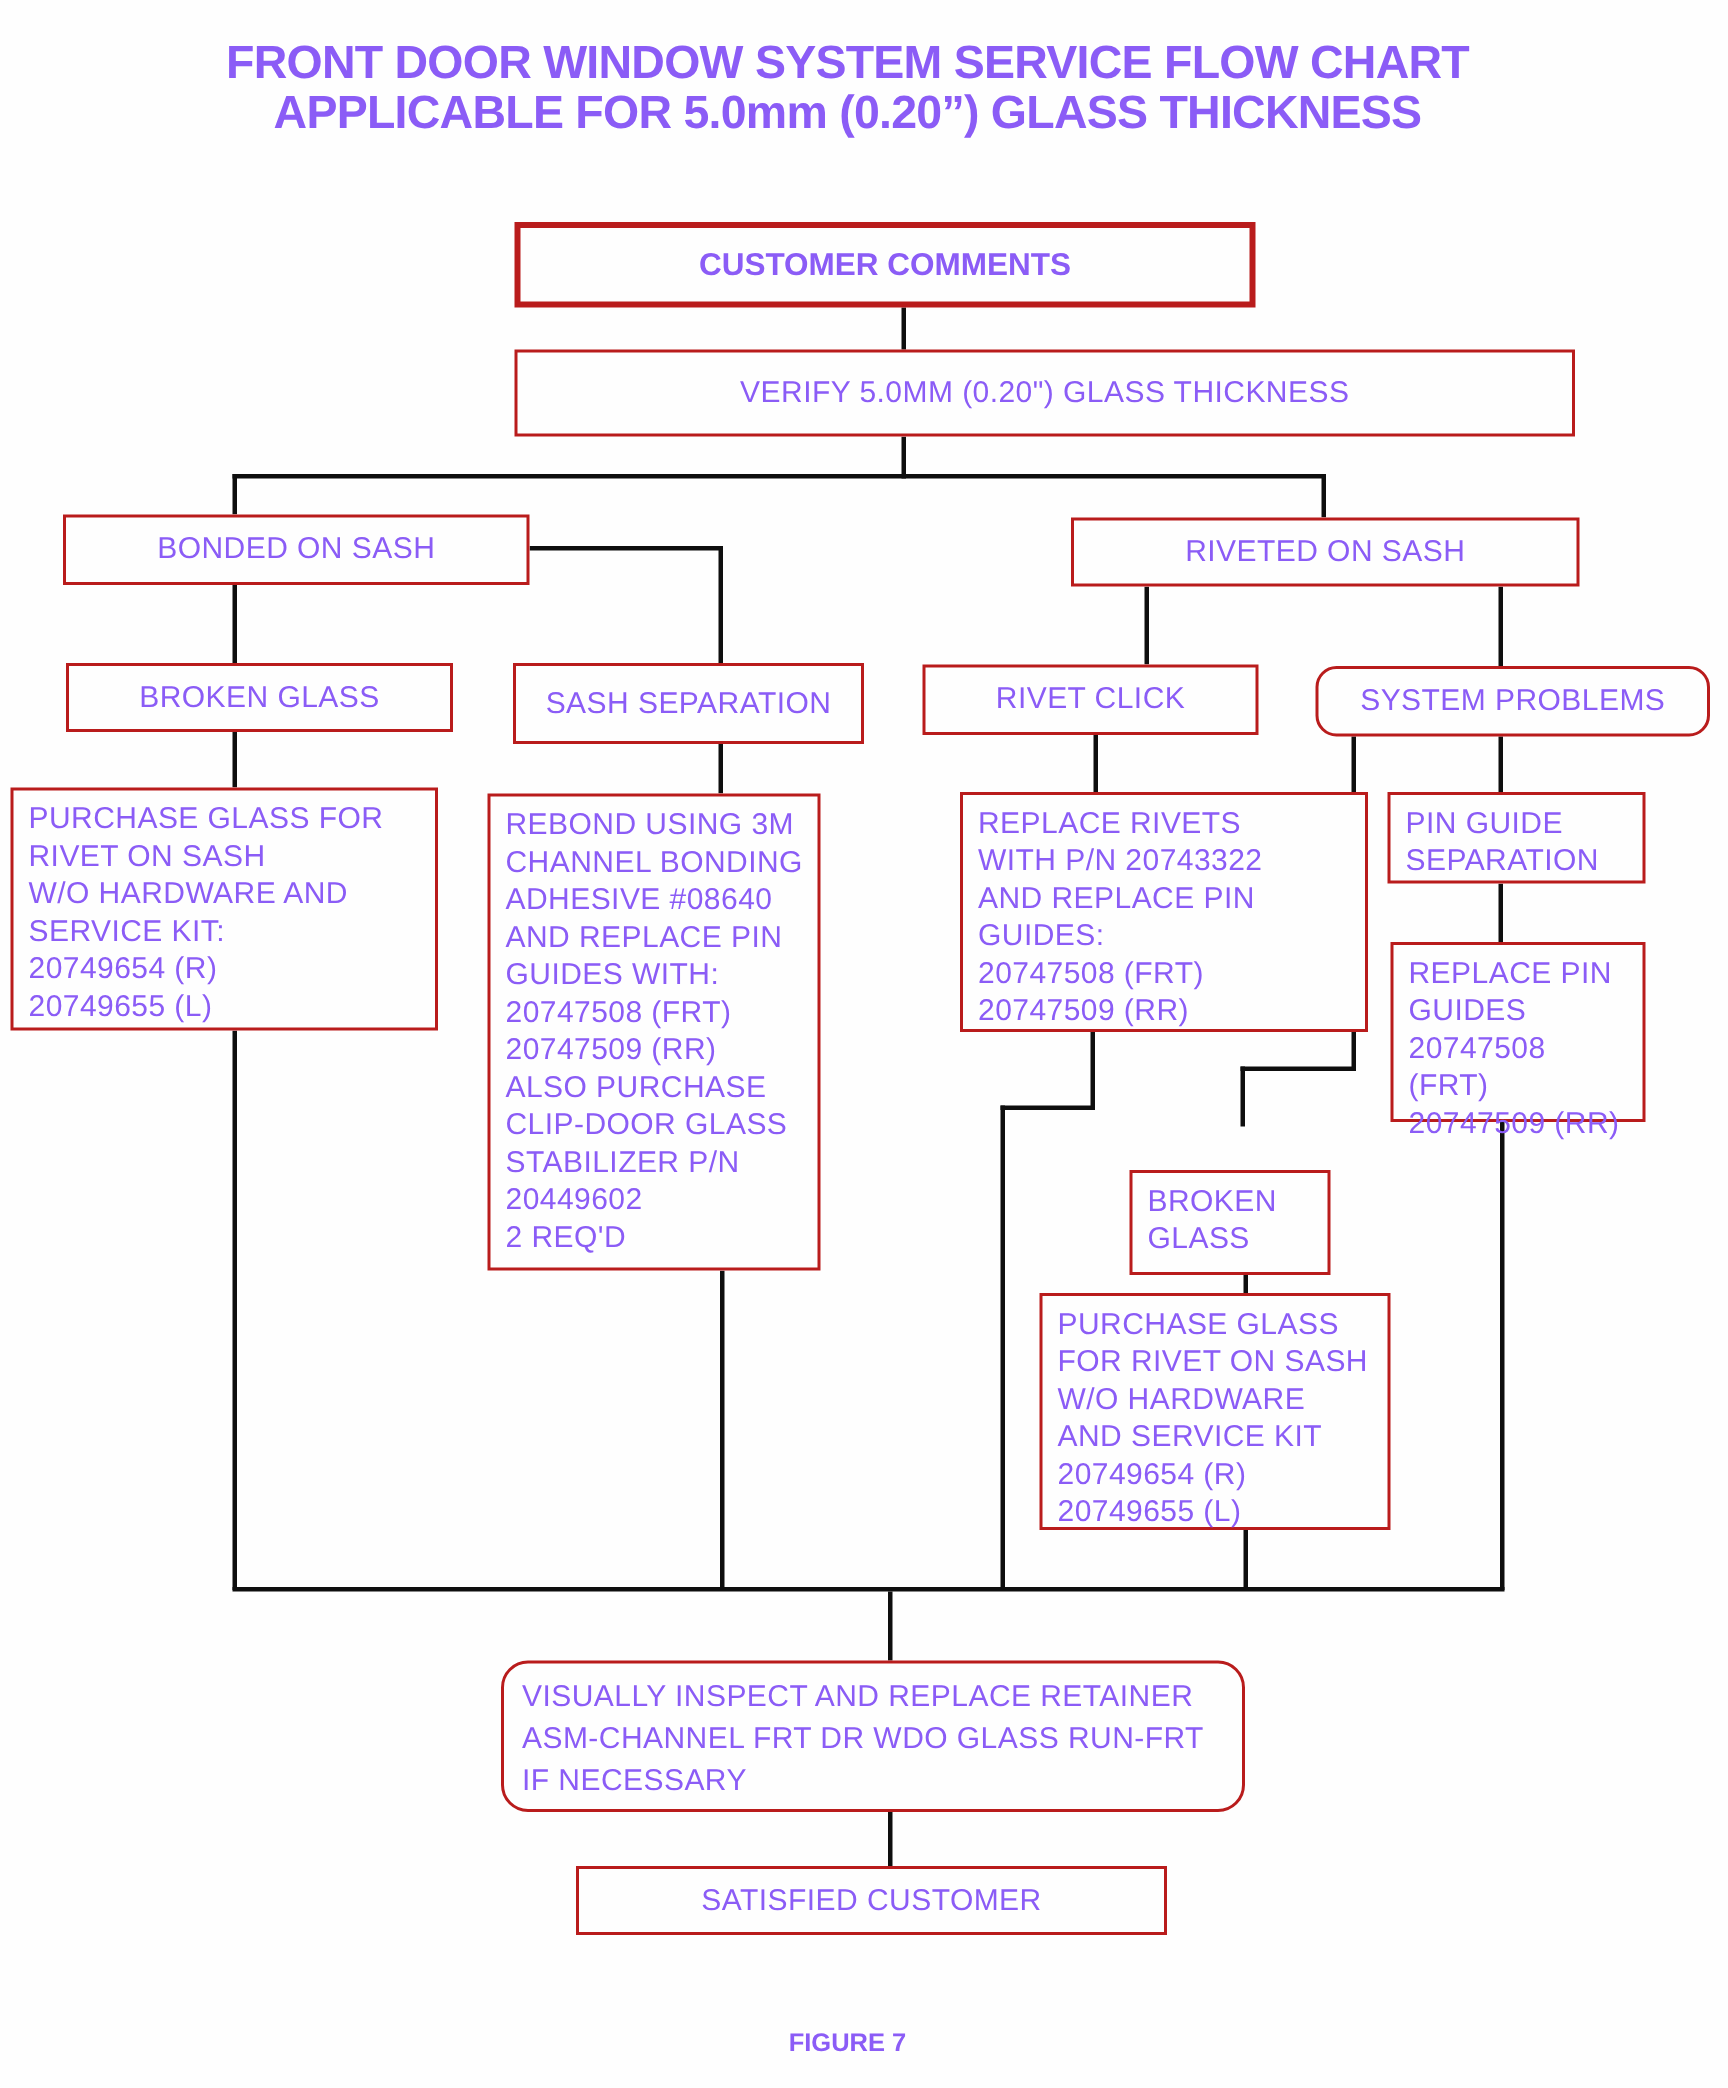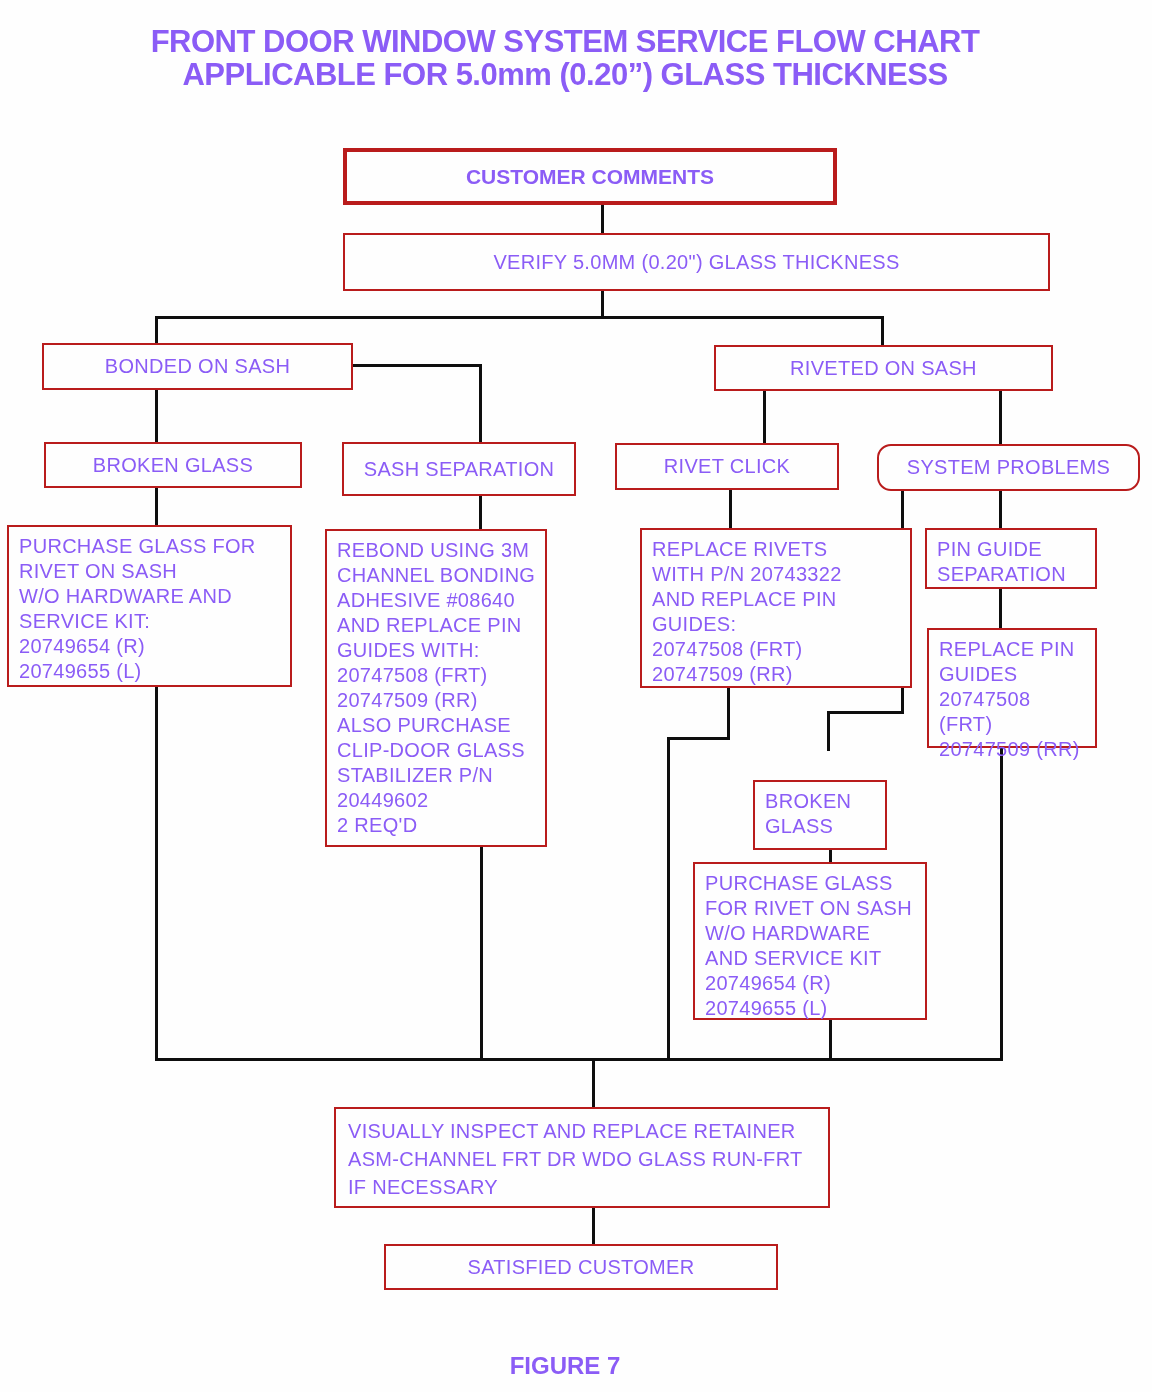--- a/index.html
+++ b/index.html
@@ -60,21 +60,21 @@
     position: absolute;
     background: #0e0e0e;
     z-index: 1;
   }
   .figcap {
     position: absolute;
     left: 0;
     width: 1130px;
     text-align: center;
     font-weight: bold;
-    font-size: 24px;
+    font-size: 17px;
   }
 </style>
 </head>
 <body>
 
 <div id="page">
 
   <div class="title" style="top:24px;">FRONT DOOR WINDOW SYSTEM SERVICE FLOW CHART</div>
   <div class="title" style="top:57px;">APPLICABLE FOR 5.0mm (0.20”) GLASS THICKNESS</div>
 
@@ -132,21 +132,21 @@
   <div class="box detail" style="left:753px; top:751px; width:134px; height:70px;margin-top:29px;">BROKEN
 GLASS</div>
 
   <div class="box detail" style="left:693px; top:862px; width:234px; height:158px;">PURCHASE GLASS
 FOR RIVET ON SASH
 W/O HARDWARE
 AND SERVICE KIT
 20749654 (R)
 20749655 (L)</div>
 
-  <div class="box inspect" style="left:334px; top:1107px; width:496px; height:101px;">VISUALLY INSPECT AND REPLACE RETAINER
+  <div class="box inspect" style="left:334px; top:1107px; width:496px; height:101px;border-radius:18px;">VISUALLY INSPECT AND REPLACE RETAINER
 ASM-CHANNEL FRT DR WDO GLASS RUN-FRT
 IF NECESSARY</div>
 
   <div class="box" style="left:384px; top:1244px; width:394px; height:46px;">SATISFIED CUSTOMER</div>
 
   <div class="cline" style="left:601px; top:204px; width:3px; height:30px;"></div>
   <div class="cline" style="left:601px; top:291px; width:3px; height:28px;"></div>
   <div class="cline" style="left:155px; top:316px; width:729px; height:3px;"></div>
   <div class="cline" style="left:155px; top:316px; width:3px; height:27px;"></div>
   <div class="cline" style="left:881px; top:316px; width:3px; height:29px;"></div>

